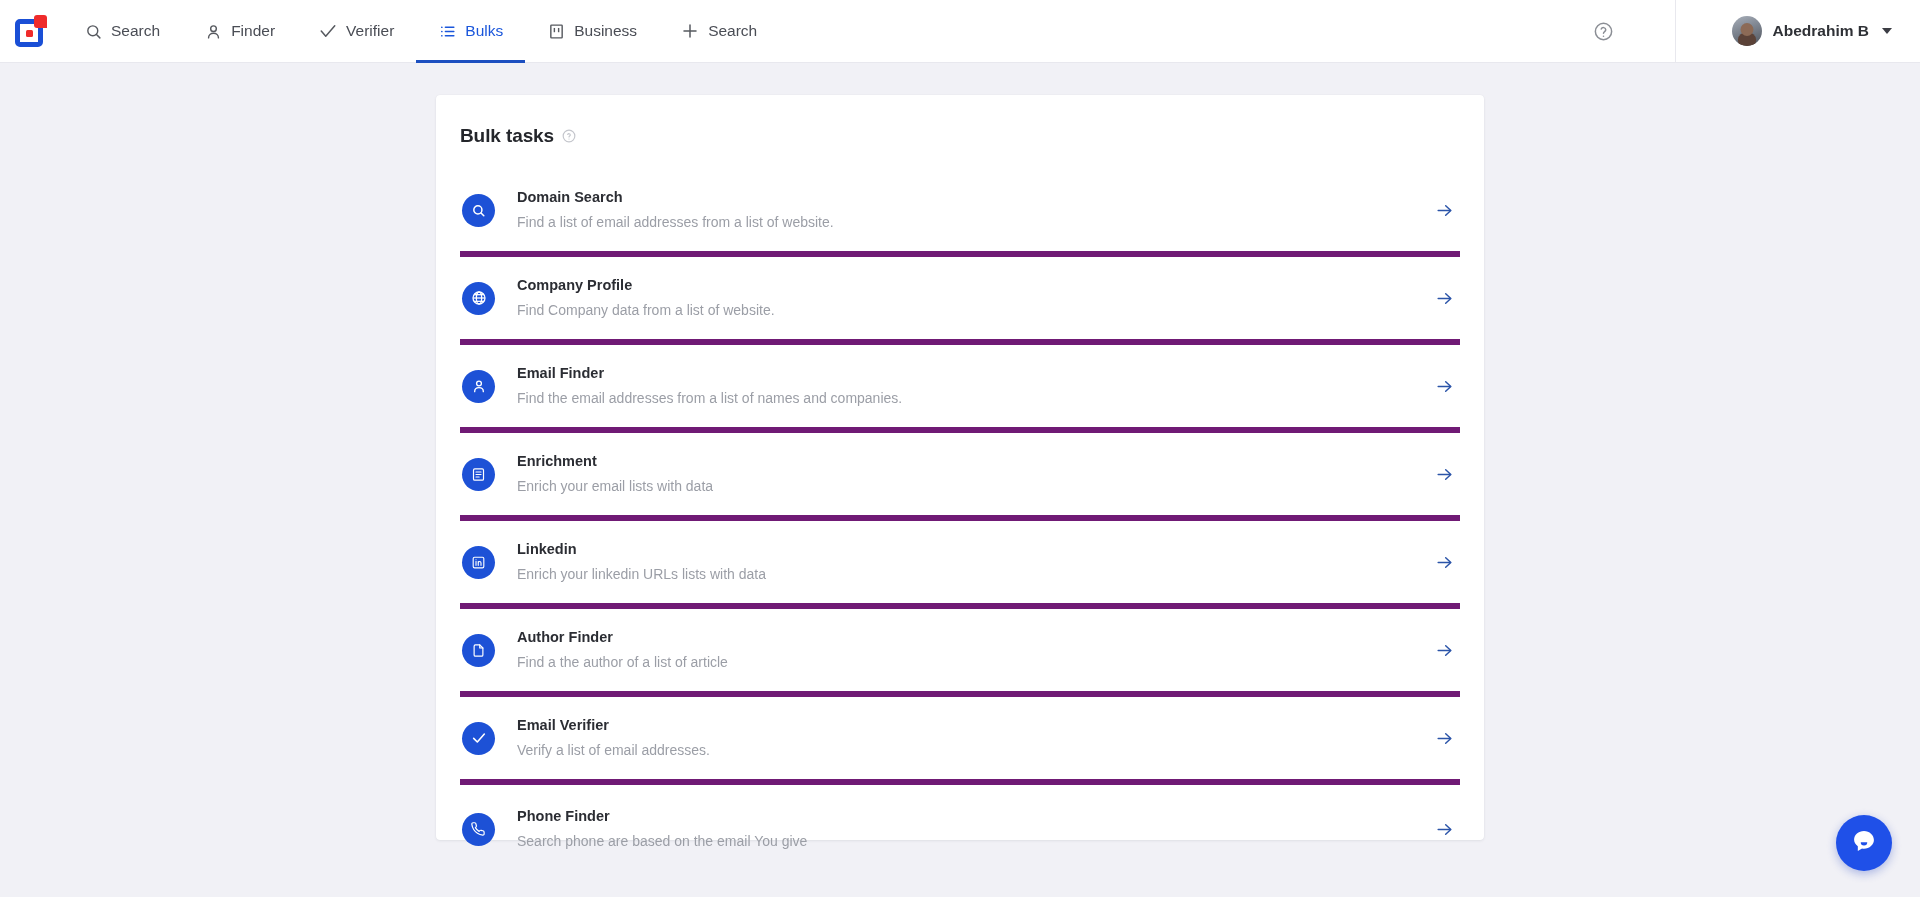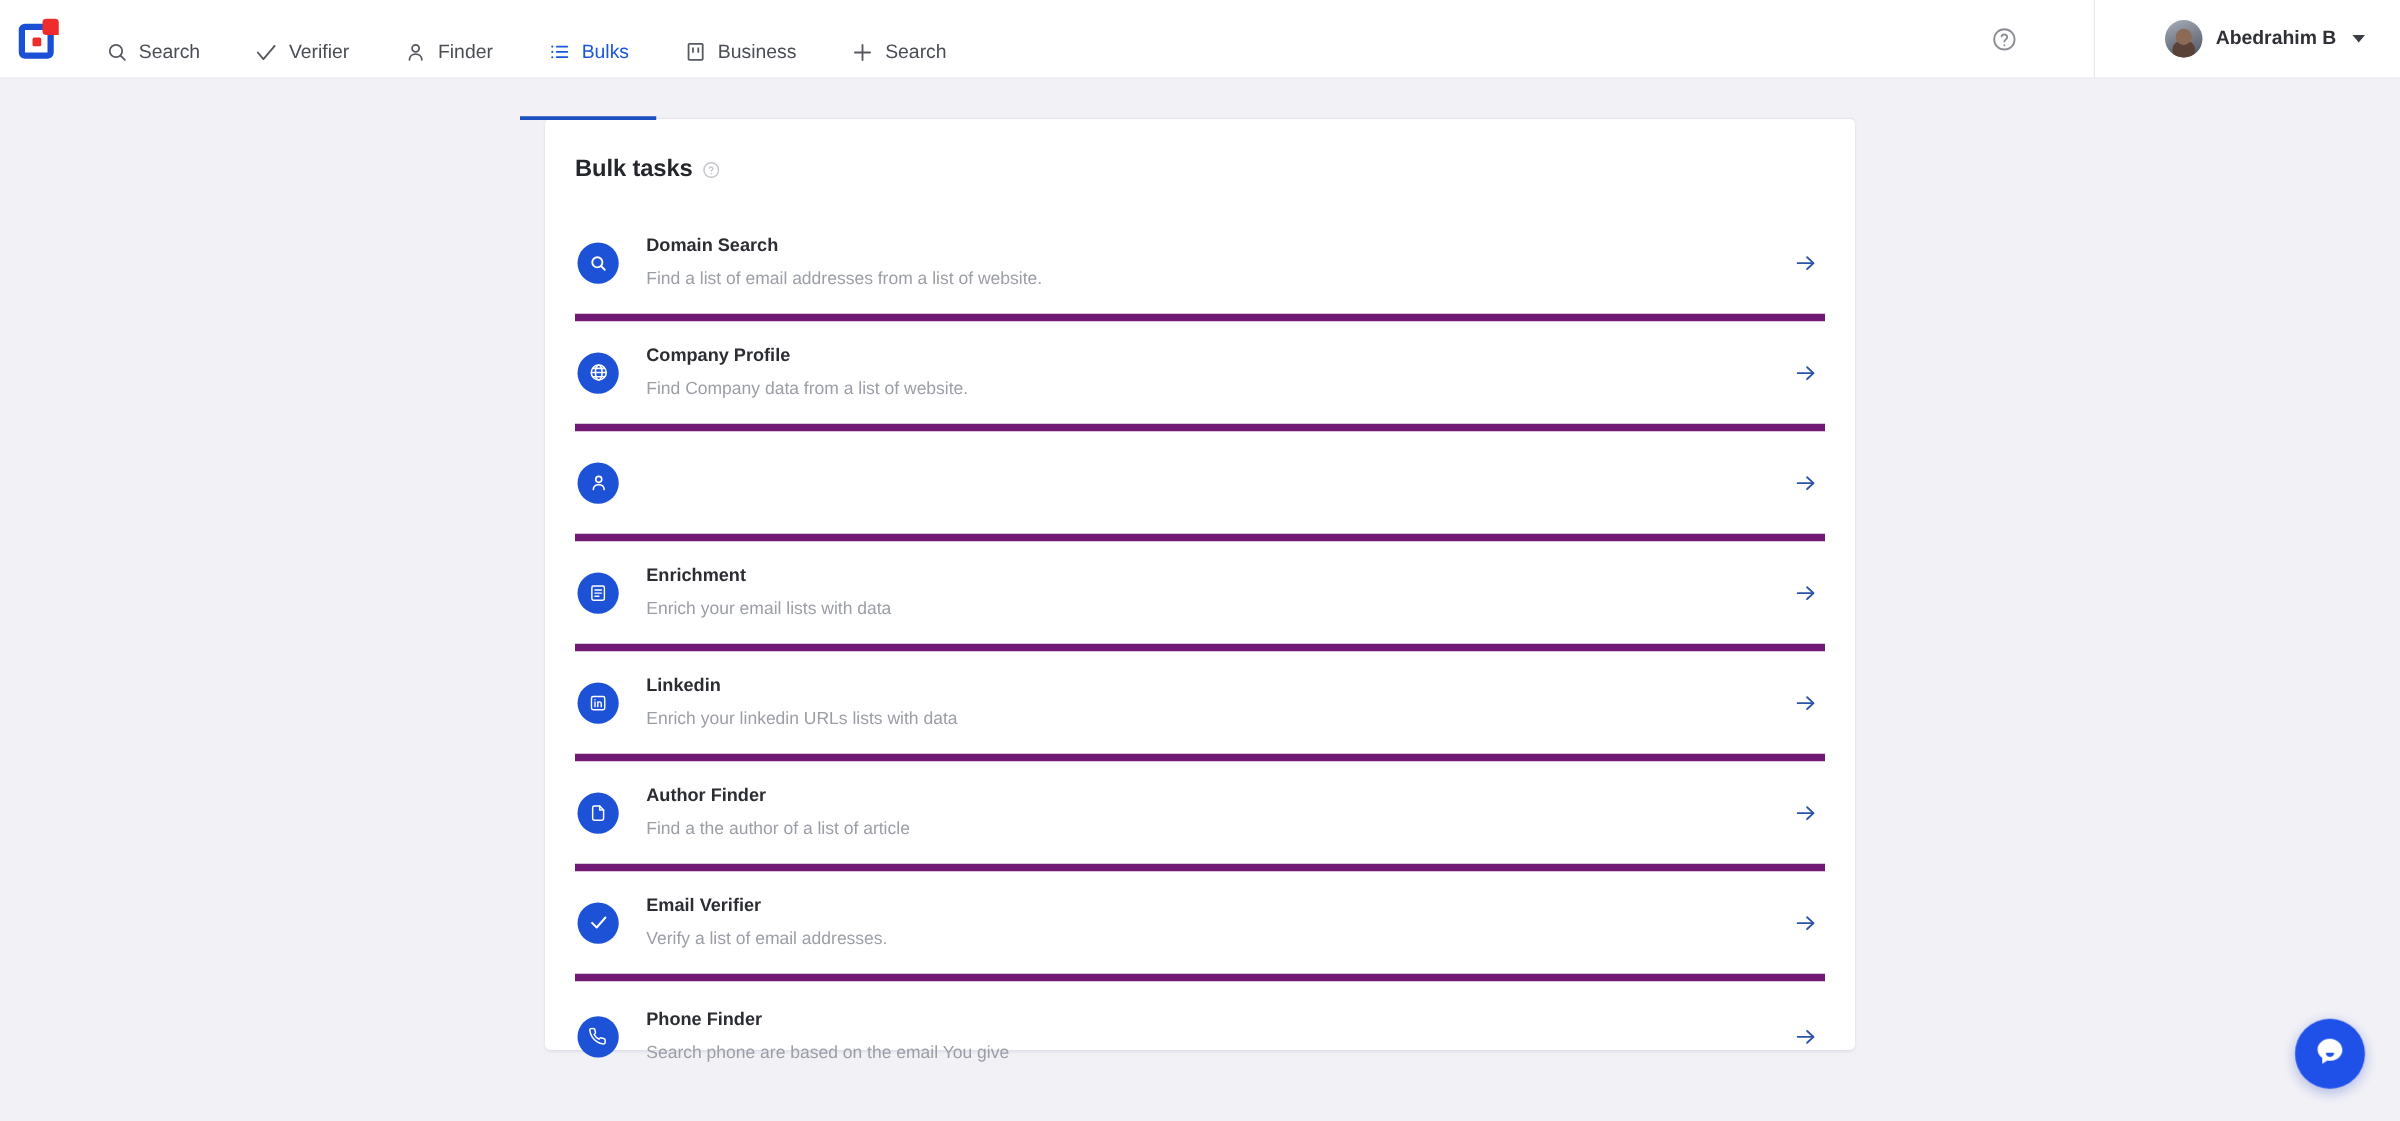--- a/index.html
+++ b/index.html
@@ -60,29 +60,29 @@
     border-radius: 1.5px;
   }
 
   .nav {
     display: flex;
     align-items: stretch;
     height: 63px;
   }
   .nav-item {
     display: flex;
+    align-items: center;
     gap: 9px;
     padding: 0 22px;
     height: 63px;
     font-size: 15.5px;
     color: #4a4d55;
     cursor: pointer;
     position: relative;
     white-space: nowrap;
-    margin-top: 33px;
   }
   .nav-item .nav-icon {
     display: flex;
     align-items: center;
     justify-content: center;
     width: 18px;
     height: 18px;
     color: #56595f;
   }
   .nav-item.active { color: #1a56db; }
@@ -270,35 +270,35 @@
         <svg width="17" height="17" viewBox="0 0 24 24" fill="none" stroke="currentColor" stroke-width="2" stroke-linecap="round">
             <circle cx="11" cy="11" r="7"></circle>
             <line x1="16.2" y1="16.2" x2="21" y2="21"></line>
           </svg>
       </span>
       <span>Search</span>
     </div>
 
     <div class="nav-item">
       <span class="nav-icon">
-        <svg width="18" height="18" viewBox="0 0 24 24" fill="none" stroke="currentColor" stroke-width="2" stroke-linecap="round" stroke-linejoin="round">
-            <polyline points="3 12 9 19 21 5"></polyline>
-          </svg>
-      </span>
-      <span>Verifier</span>
-    </div>
-
-    <div class="nav-item">
-      <span class="nav-icon">
         <svg width="17" height="17" viewBox="0 0 24 24" fill="none" stroke="currentColor" stroke-width="2" stroke-linecap="round">
             <circle cx="12" cy="8" r="4"></circle>
             <path d="M5 21c0-4 3.2-6.5 7-6.5s7 2.5 7 6.5"></path>
           </svg>
       </span>
       <span>Finder</span>
+    </div>
+
+    <div class="nav-item">
+      <span class="nav-icon">
+        <svg width="18" height="18" viewBox="0 0 24 24" fill="none" stroke="currentColor" stroke-width="2" stroke-linecap="round" stroke-linejoin="round">
+            <polyline points="3 12 9 19 21 5"></polyline>
+          </svg>
+      </span>
+      <span>Verifier</span>
     </div>
 
     <div class="nav-item active">
       <span class="nav-icon">
         <svg width="17" height="17" viewBox="0 0 24 24" fill="none" stroke="currentColor" stroke-width="2" stroke-linecap="round">
             <line x1="9" y1="6" x2="21" y2="6"></line>
             <line x1="9" y1="12" x2="21" y2="12"></line>
             <line x1="9" y1="18" x2="21" y2="18"></line>
             <circle cx="4" cy="6" r="1.2" fill="currentColor" stroke="none"></circle>
             <circle cx="4" cy="12" r="1.2" fill="currentColor" stroke="none"></circle>
@@ -405,20 +405,24 @@
         </span>
       </div>
 
       <div class="task-row">
         <span class="task-icon">
           <svg width="16" height="16" viewBox="0 0 24 24" fill="none" stroke="currentColor" stroke-width="2" stroke-linecap="round">
               <circle cx="12" cy="8.2" r="3.6"></circle>
               <path d="M5.5 20.5c0-3.7 2.9-6 6.5-6s6.5 2.3 6.5 6"></path>
             </svg>
         </span>
+        <div class="task-text">
+          <div class="task-name">Email Finder</div>
+          <div class="task-desc">Find the email addresses from a list of names and companies.</div>
+        </div>
         <span class="task-arrow">
           <svg width="19" height="19" viewBox="0 0 24 24" fill="none" stroke="currentColor" stroke-width="1.9" stroke-linecap="round" stroke-linejoin="round">
               <line x1="4" y1="12" x2="19" y2="12"></line>
               <polyline points="13.5 6 20 12 13.5 18"></polyline>
             </svg>
         </span>
       </div>
 
       <div class="task-row">
         <span class="task-icon">

